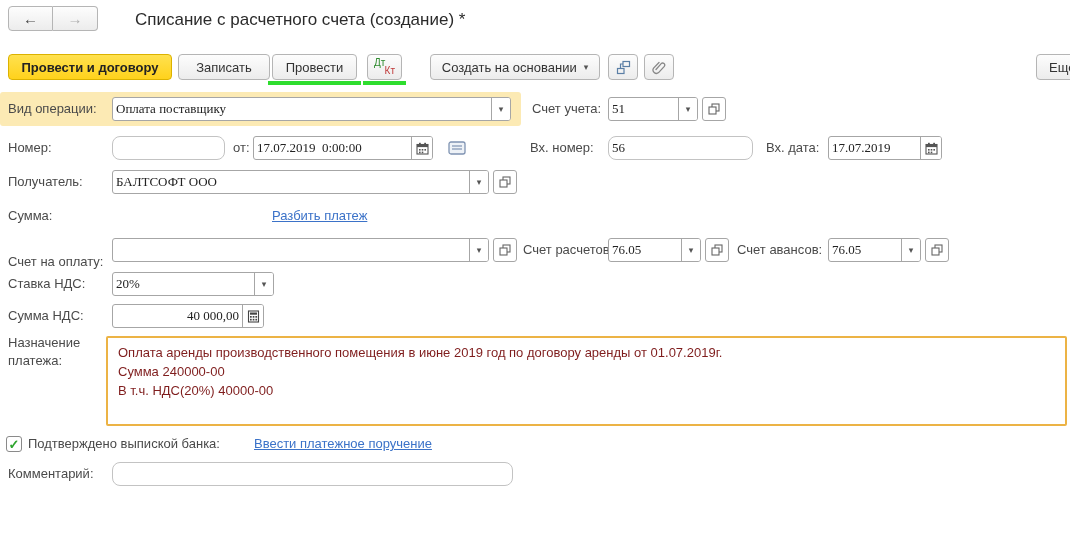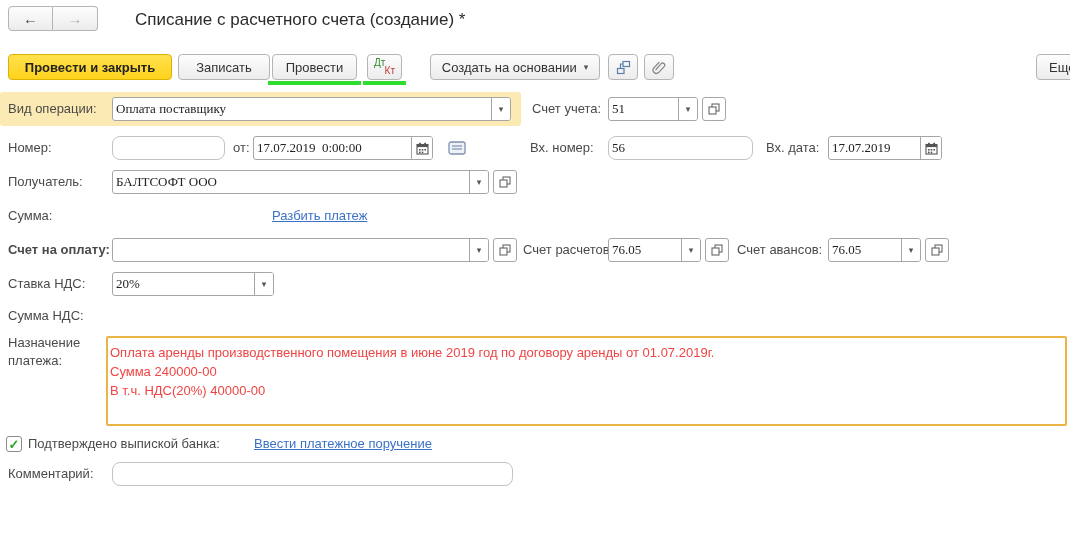--- a/index.html
+++ b/index.html
@@ -47,22 +47,22 @@
     width:21px; border-left:1px solid #a6a6a6; display:flex; align-items:center; justify-content:center; background:#fff;
   }
   .sqbtn {
     position:absolute; width:24px; height:24px; border:1px solid #a6a6a6; border-radius:3px; background:#fff;
     display:flex; align-items:center; justify-content:center;
   }
   .op-strip { position:absolute; left:0; top:92px; width:521px; height:34px; background:#fceab4; border-radius:3px; }
   .link { position:absolute; font-size:13px; color:#3b72c8; text-decoration:underline; white-space:nowrap; cursor:pointer; }
   .purpose-box {
     position:absolute; left:106px; top:336px; width:961px; height:90px;
-    border:2px solid #ecb345; border-radius:2px; background:#fff; padding:5px 2px;
-    font-size:13px; line-height:19px; color:#ef4444; white-space:pre-line; overflow:hidden;
+    border:2px solid #ecb345; border-radius:2px; background:#fff; padding:5px 10px;
+    font-size:13px; line-height:19px; color:#7f1d1d; white-space:pre-line; overflow:hidden;
   }
   .checkbox {
     position:absolute; width:16px; height:16px; border:1px solid #8a8a8a; border-radius:3px; background:#fff;
     display:flex; align-items:center; justify-content:center; font-size:13px; font-weight:bold; color:#2ea52e;
   }
   .dtkt { position:relative; font-size:10px; line-height:10px; padding:12px; }
   .dtkt .dt { position:absolute; left:6px; top:3px; color:#2e8b2e; }
   .dtkt .kt { position:absolute; right:6px; bottom:3px; color:#c03a3a; }
   svg { display:block; }
 </style>
@@ -74,21 +74,21 @@
   <div class="abs" style="left:8px; top:6px; display:flex;">
     <div class="btn navbtn nav-left" style="position:static;">
       <span style="color:#444;">←</span>
     </div>
     <div class="btn navbtn nav-right" style="position:static;">
       <span>→</span>
     </div>
   </div>
   <div class="abs title" style="left:135px; top:10px;">Списание с расчетного счета (создание) *</div>
 
-  <div class="btn btn-yellow" style="left:8px; top:54px; width:164px;">Провести и закрыть</div>
+  <div class="btn btn-yellow" style="left:8px; top:54px; width:164px;">Провести и договору</div>
   <div class="btn" style="left:178px; top:54px; width:92px;">Записать</div>
   <div class="btn" style="left:272px; top:54px; width:85px;">Провести</div>
   <div class="underline-green" style="left:268px; top:81px; width:93px;"></div>
   <div class="btn dtkt" style="left:367px; top:54px; width:35px;">
     <span class="dt">Дт</span>
     <span class="kt">Кт</span>
   </div>
   <div class="underline-green" style="left:363px; top:81px; width:43px;"></div>
   <div class="btn" style="left:430px; top:54px; width:170px;">
     <span>Создать на основании</span>
@@ -202,21 +202,21 @@
       <svg width="12" height="12" viewBox="0 0 12 12">
         <rect x="4" y="1" width="7" height="7" fill="none" stroke="#666" stroke-width="1.1"></rect>
         <rect x="1" y="4" width="7" height="7" fill="#fff" stroke="#666" stroke-width="1.1"></rect>
       </svg>
     </span>
   </div>
 
   <div class="abs label" style="left:8px; top:204px;">Сумма:</div>
   <div class="link" style="left:272px; top:208px;">Разбить платеж</div>
 
-  <div class="abs label" style="left:8px; top:238px;font-weight:bold;">Счет на оплату:</div>
+  <div class="abs label" style="left:8px; top:250px;">Счет на оплату:</div>
   <div class="field" style="left:112px; top:238px; width:377px;">
     <input value="" style="">
     <div class="arrowbox">
         <span>▾</span>
       </div>
   </div>
   <div class="sqbtn" style="left:493px; top:238px;">
     <span>
       <svg width="12" height="12" viewBox="0 0 12 12">
         <rect x="4" y="1" width="7" height="7" fill="none" stroke="#666" stroke-width="1.1"></rect>
@@ -257,20 +257,37 @@
 
   <div class="abs label" style="left:8px; top:272px;">Ставка НДС:</div>
   <div class="field" style="left:112px; top:272px; width:162px;">
     <input value="20%" style="">
     <div class="arrowbox">
         <span>▾</span>
       </div>
   </div>
 
   <div class="abs label" style="left:8px; top:304px;">Сумма НДС:</div>
+  <div class="field" style="left:112px; top:304px; width:152px;">
+    <input class="num" value="40 000,00" style="">
+    <div class="iconbox">
+      <span>
+        <svg width="13" height="13" viewBox="0 0 13 13">
+          <rect x="1.5" y="1" width="10" height="11" fill="none" stroke="#444" stroke-width="1.1"></rect>
+          <rect x="3" y="2.5" width="7" height="2.2" fill="#444"></rect>
+          <rect x="3" y="6" width="1.7" height="1.7" fill="#444"></rect>
+            <rect x="5.7" y="6" width="1.7" height="1.7" fill="#444"></rect>
+            <rect x="8.4" y="6" width="1.7" height="1.7" fill="#444"></rect>
+          <rect x="3" y="8.8" width="1.7" height="1.7" fill="#444"></rect>
+            <rect x="5.7" y="8.8" width="1.7" height="1.7" fill="#444"></rect>
+            <rect x="8.4" y="8.8" width="1.7" height="1.7" fill="#444"></rect>
+        </svg>
+      </span>
+    </div>
+  </div>
 
   <div class="abs label" style="left:8px; top:334px; width:86px; white-space:normal; line-height:18px;">Назначение платежа:</div>
   <div class="purpose-box">Оплата аренды производственного помещения в июне 2019 год по договору аренды от 01.07.2019г.
 Сумма 240000-00
 В т.ч. НДС(20%) 40000-00</div>
 
   <div class="checkbox" style="left:6px; top:436px;">
     <span>✓</span>
   </div>
   <div class="abs label" style="left:28px; top:432px;">Подтверждено выпиской банка:</div>

